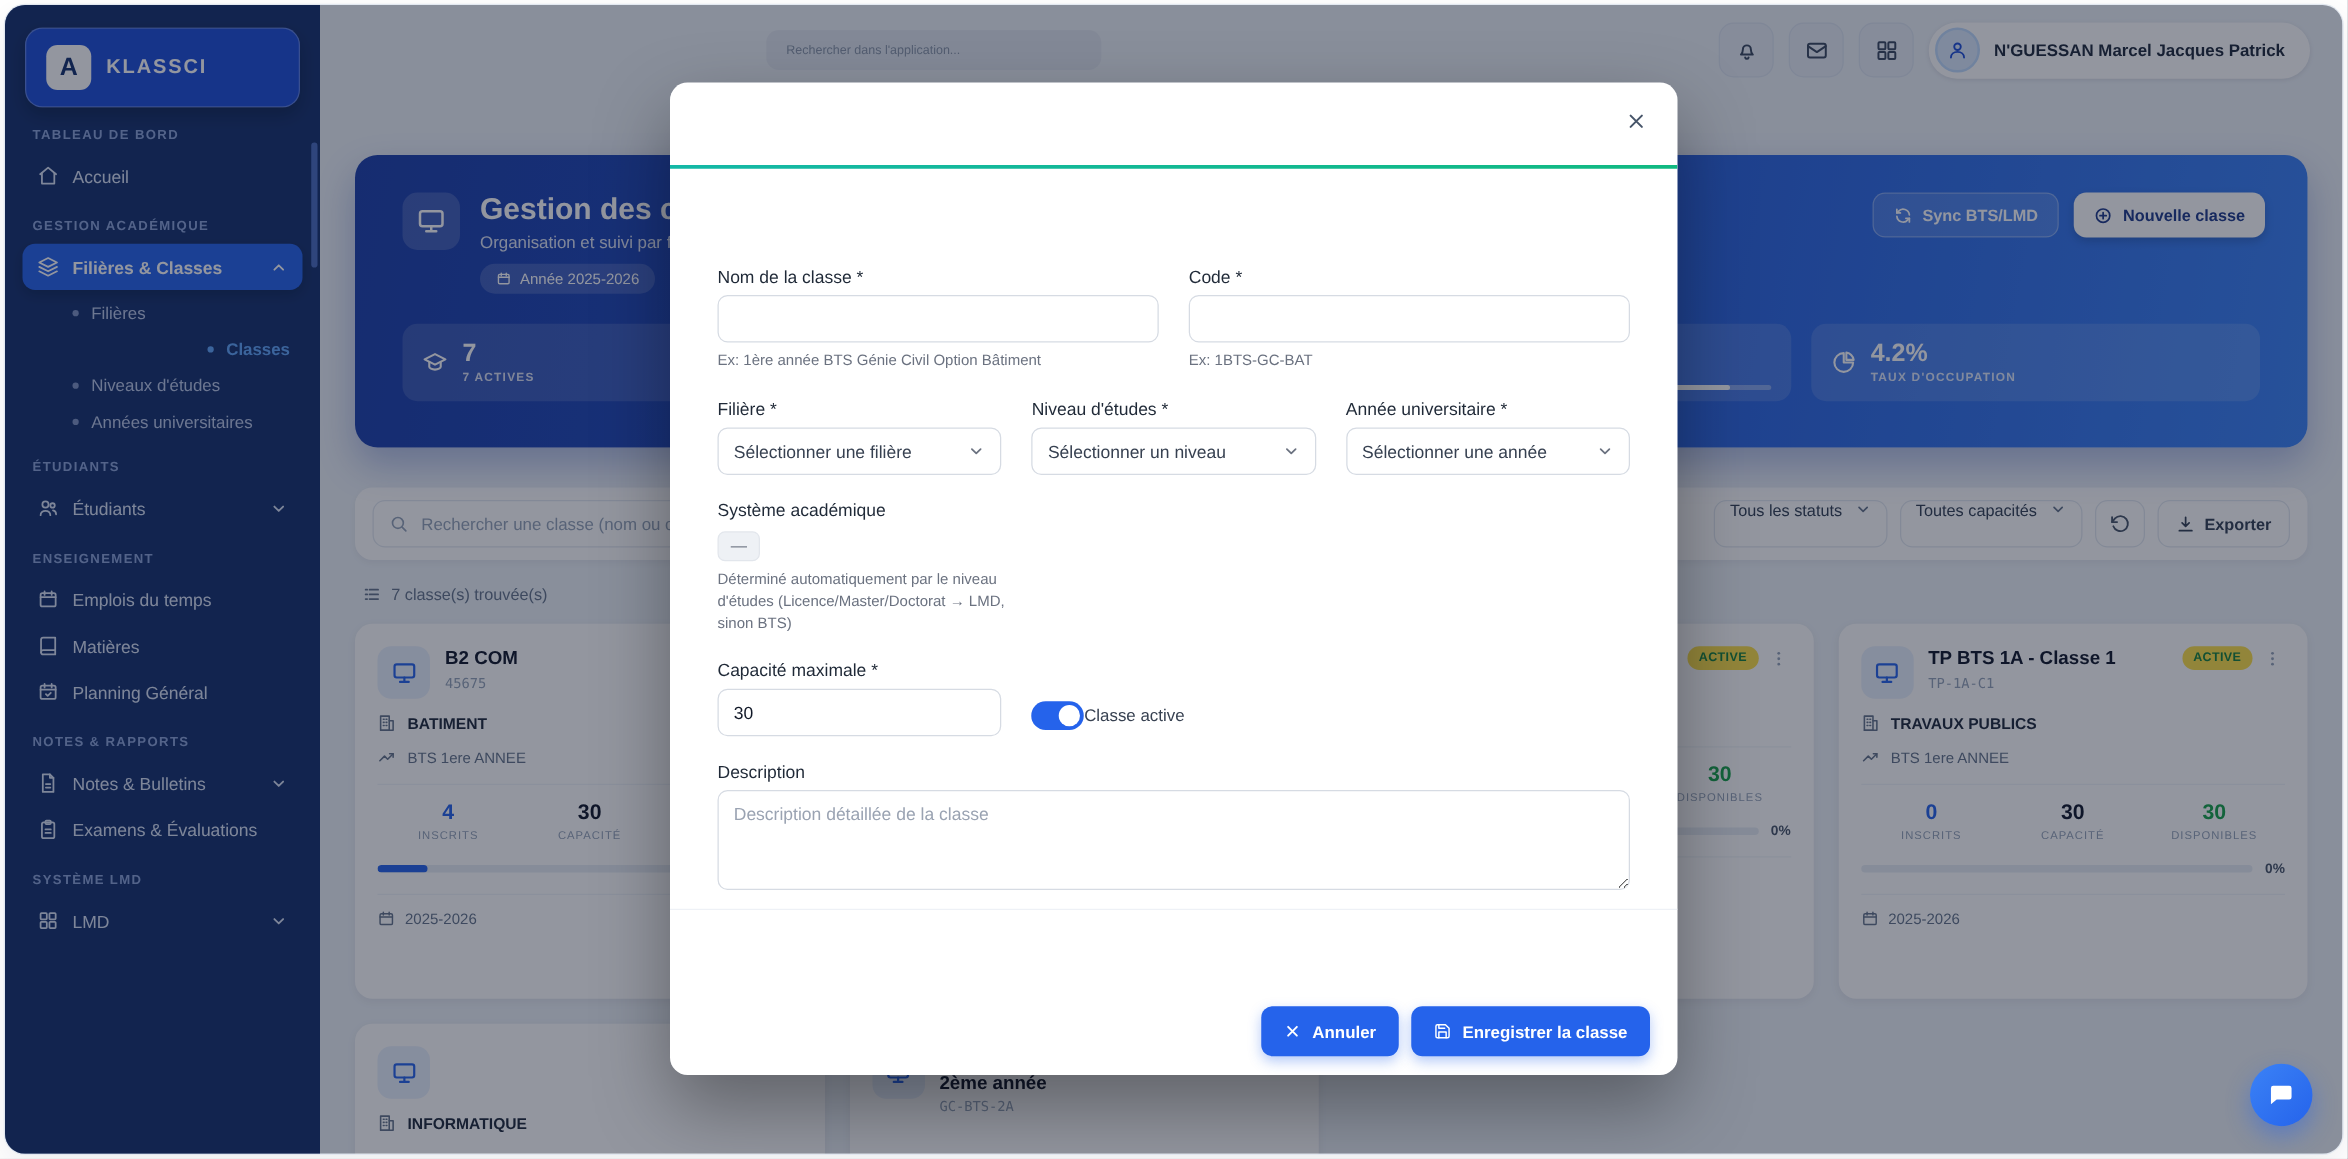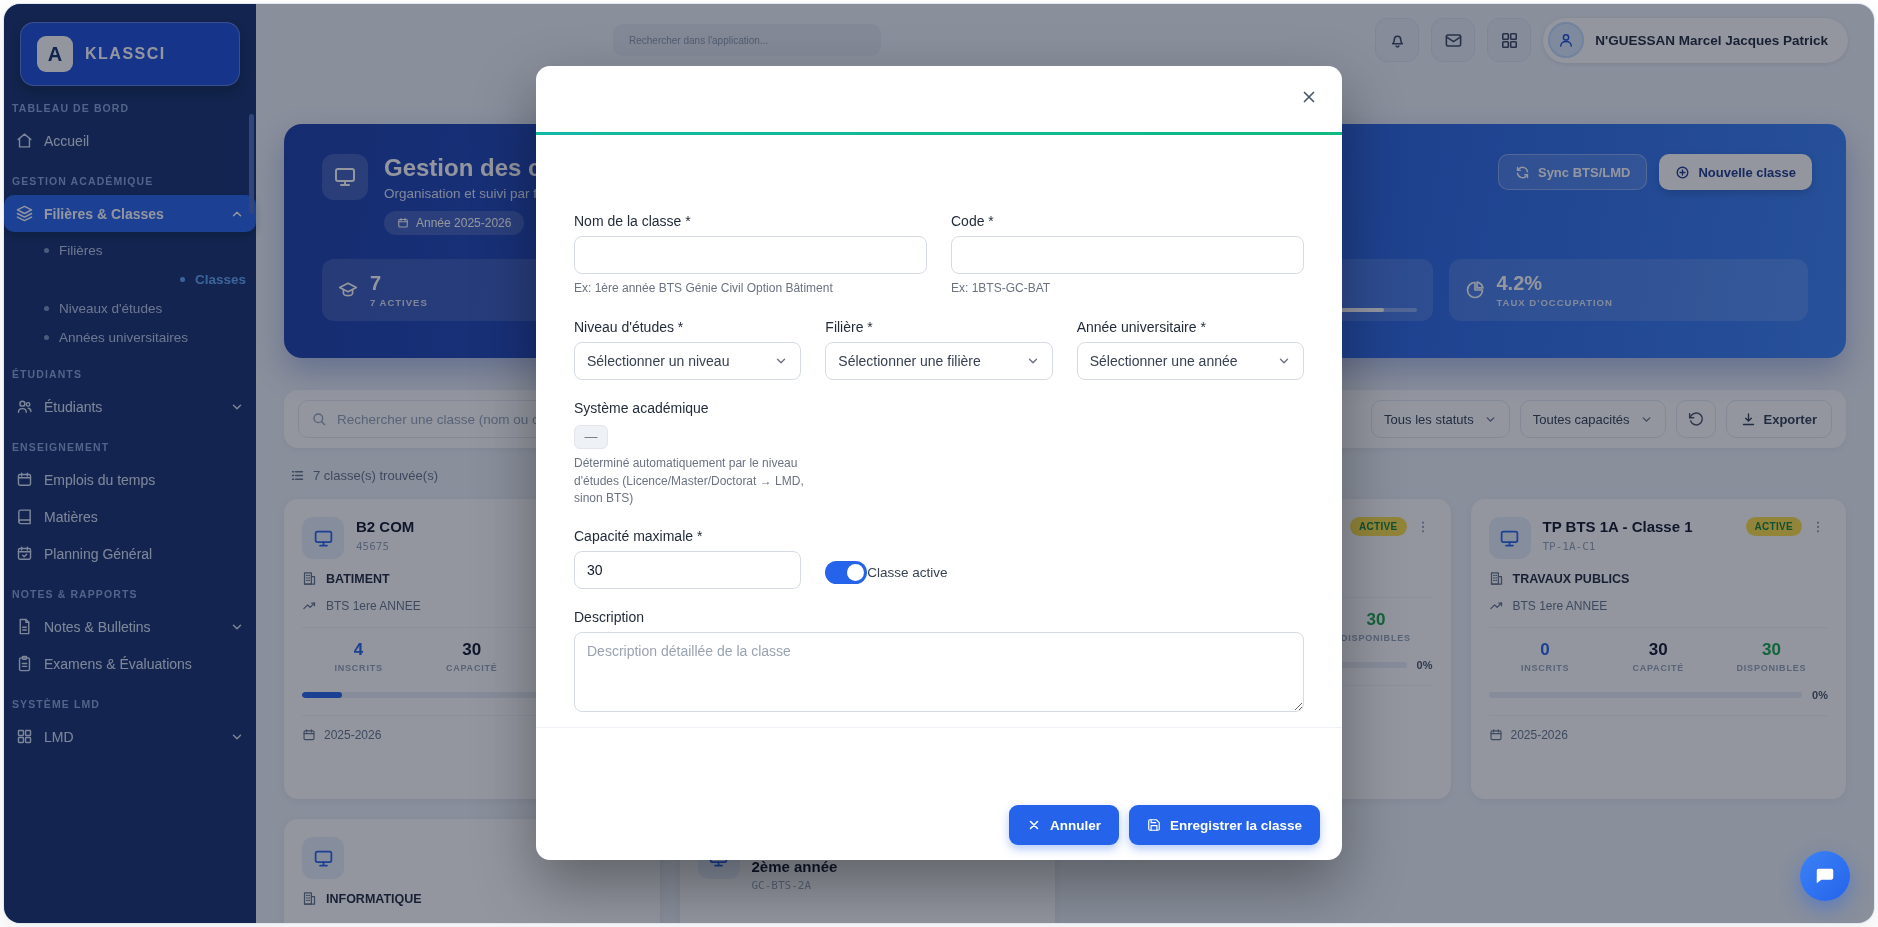--- a/index.html
+++ b/index.html
@@ -12,21 +12,21 @@
     box-shadow:0 0 0 1px #e2e8f0, 0 10px 30px rgba(15,23,42,.08); }
 
   
   .sidebar { position:absolute; left:0; top:0; bottom:0; width:252px; background:#15316e; z-index:10; }
   .logo-card { margin:18px 16px 10px; height:64px; background:#1d4ed8; border:1px solid rgba(255,255,255,.28);
     border-radius:14px; display:flex; align-items:center; gap:12px; padding:0 16px;
     box-shadow:0 6px 14px rgba(0,0,0,.25); cursor:pointer; }
   .logo-mark { width:36px; height:36px; background:#fff; border-radius:9px; display:flex;
     align-items:center; justify-content:center; font-weight:bold; font-size:20px; color:#13306e; }
   .brand { color:#fff; font-weight:bold; letter-spacing:1.5px; font-size:16px; }
-  .nav { padding:0 0; }
+  .nav { padding:0 14px; }
   .nav-section { font-size:10.5px; letter-spacing:1.1px; color:#8aa2d8; font-weight:bold; margin:16px 8px 8px; }
   .nav-item { display:flex; align-items:center; gap:11px; padding:10px 12px; border-radius:10px;
     color:#d9e2f5; font-size:14px; cursor:pointer; }
   .nav-item svg { width:17px; height:17px; flex:none; }
   .nav-item .chev { margin-left:auto; width:14px; height:14px; }
   .nav-item.active { background:#2563eb; color:#fff; font-weight:bold; box-shadow:0 4px 10px rgba(0,0,0,.2); }
   .sub-list { margin:4px 0 2px 30px; }
   .sub-item { display:flex; align-items:center; gap:10px; padding:7px 10px; font-size:13.5px;
     color:#b9c6e6; border-radius:8px; cursor:pointer; }
   .sub-item .dot { width:5px; height:5px; border-radius:50%; background:#7e93c4; flex:none; }
@@ -81,21 +81,21 @@
   .stat-bar-fill { height:100%; border-radius:2px; background:#fff; }
 
   .filter-bar { margin-top:32px; background:#fff; border-radius:14px; padding:10px 14px; display:flex;
     align-items:center; gap:12px; box-shadow:0 2px 6px rgba(15,23,42,.05); }
   .f-search { position:relative; width:640px; }
   .f-search input { width:100%; height:38px; border:1px solid #e2e8f0; border-radius:10px;
     padding:0 12px 0 38px; font-size:13.5px; color:#334155; outline:none; }
   .f-search input::placeholder { color:#94a3b8; }
   .f-search .mag { position:absolute; left:13px; top:11px; width:16px; height:16px; color:#94a3b8; }
   .f-right { margin-left:auto; display:flex; align-items:center; gap:10px; }
-  .select-box { display:flex; align-items:center; gap:10px; border:1px solid #e2e8f0; border-radius:10px;
+  .select-box { display:flex; align-items:flex-start; gap:10px; border:1px solid #e2e8f0; border-radius:10px;
     height:38px; padding:0 12px; font-size:13px; color:#334155; cursor:pointer; background:#fff; }
   .select-box svg { width:13px; height:13px; color:#64748b; }
   .sq-btn { width:40px; height:38px; border:1px solid #e2e8f0; border-radius:10px; display:flex;
     align-items:center; justify-content:center; color:#475569; background:#fff; cursor:pointer; }
   .sq-btn svg { width:16px; height:16px; }
   .btn-export { display:flex; align-items:center; gap:8px; border:1px solid #e2e8f0; border-radius:10px;
     height:38px; padding:0 14px; font-size:13px; font-weight:bold; color:#334155; background:#fff; cursor:pointer; }
   .btn-export svg { width:15px; height:15px; }
   .results-row { display:flex; align-items:center; gap:8px; margin:20px 6px 16px; color:#64748b; font-size:13px; }
   .results-row svg { width:15px; height:15px; }
@@ -114,21 +114,21 @@
     border-radius:999px; letter-spacing:.3px; }
   .cc-dots { color:#94a3b8; cursor:pointer; padding:2px; }
   .cc-dots svg { width:16px; height:16px; }
   .cc-row { display:flex; align-items:center; gap:9px; margin-top:12px; font-size:12px; color:#64748b; }
   .cc-row.bold { color:#1e293b; font-weight:bold; font-size:12.5px; }
   .cc-row svg { width:15px; height:15px; color:#64748b; flex:none; }
   .cc-stats { display:grid; grid-template-columns:1fr 1fr 1fr; margin-top:14px; padding-top:12px;
     border-top:1px solid #f1f5f9; text-align:center; }
   .cc-stat-v { font-size:17px; font-weight:bold; }
   .v-blue{color:#2563eb} .v-dark{color:#0f172a} .v-green{color:#16a34a}
-  .cc-stat-l { font-size:9px; letter-spacing:.8px; color:#94a3b8; font-weight:bold; margin-top:3px; }
+  .cc-stat-l { font-size:9px; letter-spacing:.8px; color:#94a3b8; font-weight:normal; margin-top:3px; }
   .cc-occ { display:flex; align-items:center; gap:10px; margin-top:16px; }
   .occ-track { flex:1; height:6px; border-radius:3px; background:#e8edf4; overflow:hidden; }
   .occ-fill { height:100%; background:#2563eb; border-radius:3px; width:0; }
   .occ-pct { font-size:11px; font-weight:bold; color:#475569; }
   .cc-foot { display:flex; align-items:center; gap:8px; margin-top:14px; padding-top:12px;
     border-top:1px solid #f1f5f9; font-size:12px; color:#64748b; }
   .cc-foot svg { width:14px; height:14px; }
 
   
   .overlay { position:absolute; inset:0; background:rgba(15,23,42,.45); z-index:40; }
@@ -735,32 +735,32 @@
         </div>
         <div>
           <div class="f-label">Code *</div>
           <input class="f-input" type="text" value="" style="">
           <div class="f-helper">Ex: 1BTS-GC-BAT</div>
         </div>
       </div>
 
       <div class="grid-3" style="margin-top:22px">
         <div>
+          <div class="f-label">Filière *</div>
+          <div class="f-select">
+            <span>Sélectionner une filière</span>
+            <svg viewBox="0 0 24 24" fill="none" stroke="currentColor" stroke-width="2.4" stroke-linecap="round" stroke-linejoin="round">
+                <path d="M6 9l6 6 6-6"></path>
+              </svg>
+          </div>
+        </div>
+        <div>
           <div class="f-label">Niveau d'études *</div>
           <div class="f-select">
             <span>Sélectionner un niveau</span>
-            <svg viewBox="0 0 24 24" fill="none" stroke="currentColor" stroke-width="2.4" stroke-linecap="round" stroke-linejoin="round">
-                <path d="M6 9l6 6 6-6"></path>
-              </svg>
-          </div>
-        </div>
-        <div>
-          <div class="f-label">Filière *</div>
-          <div class="f-select">
-            <span>Sélectionner une filière</span>
             <svg viewBox="0 0 24 24" fill="none" stroke="currentColor" stroke-width="2.4" stroke-linecap="round" stroke-linejoin="round">
                 <path d="M6 9l6 6 6-6"></path>
               </svg>
           </div>
         </div>
         <div>
           <div class="f-label">Année universitaire *</div>
           <div class="f-select">
             <span>Sélectionner une année</span>
             <svg viewBox="0 0 24 24" fill="none" stroke="currentColor" stroke-width="2.4" stroke-linecap="round" stroke-linejoin="round">

